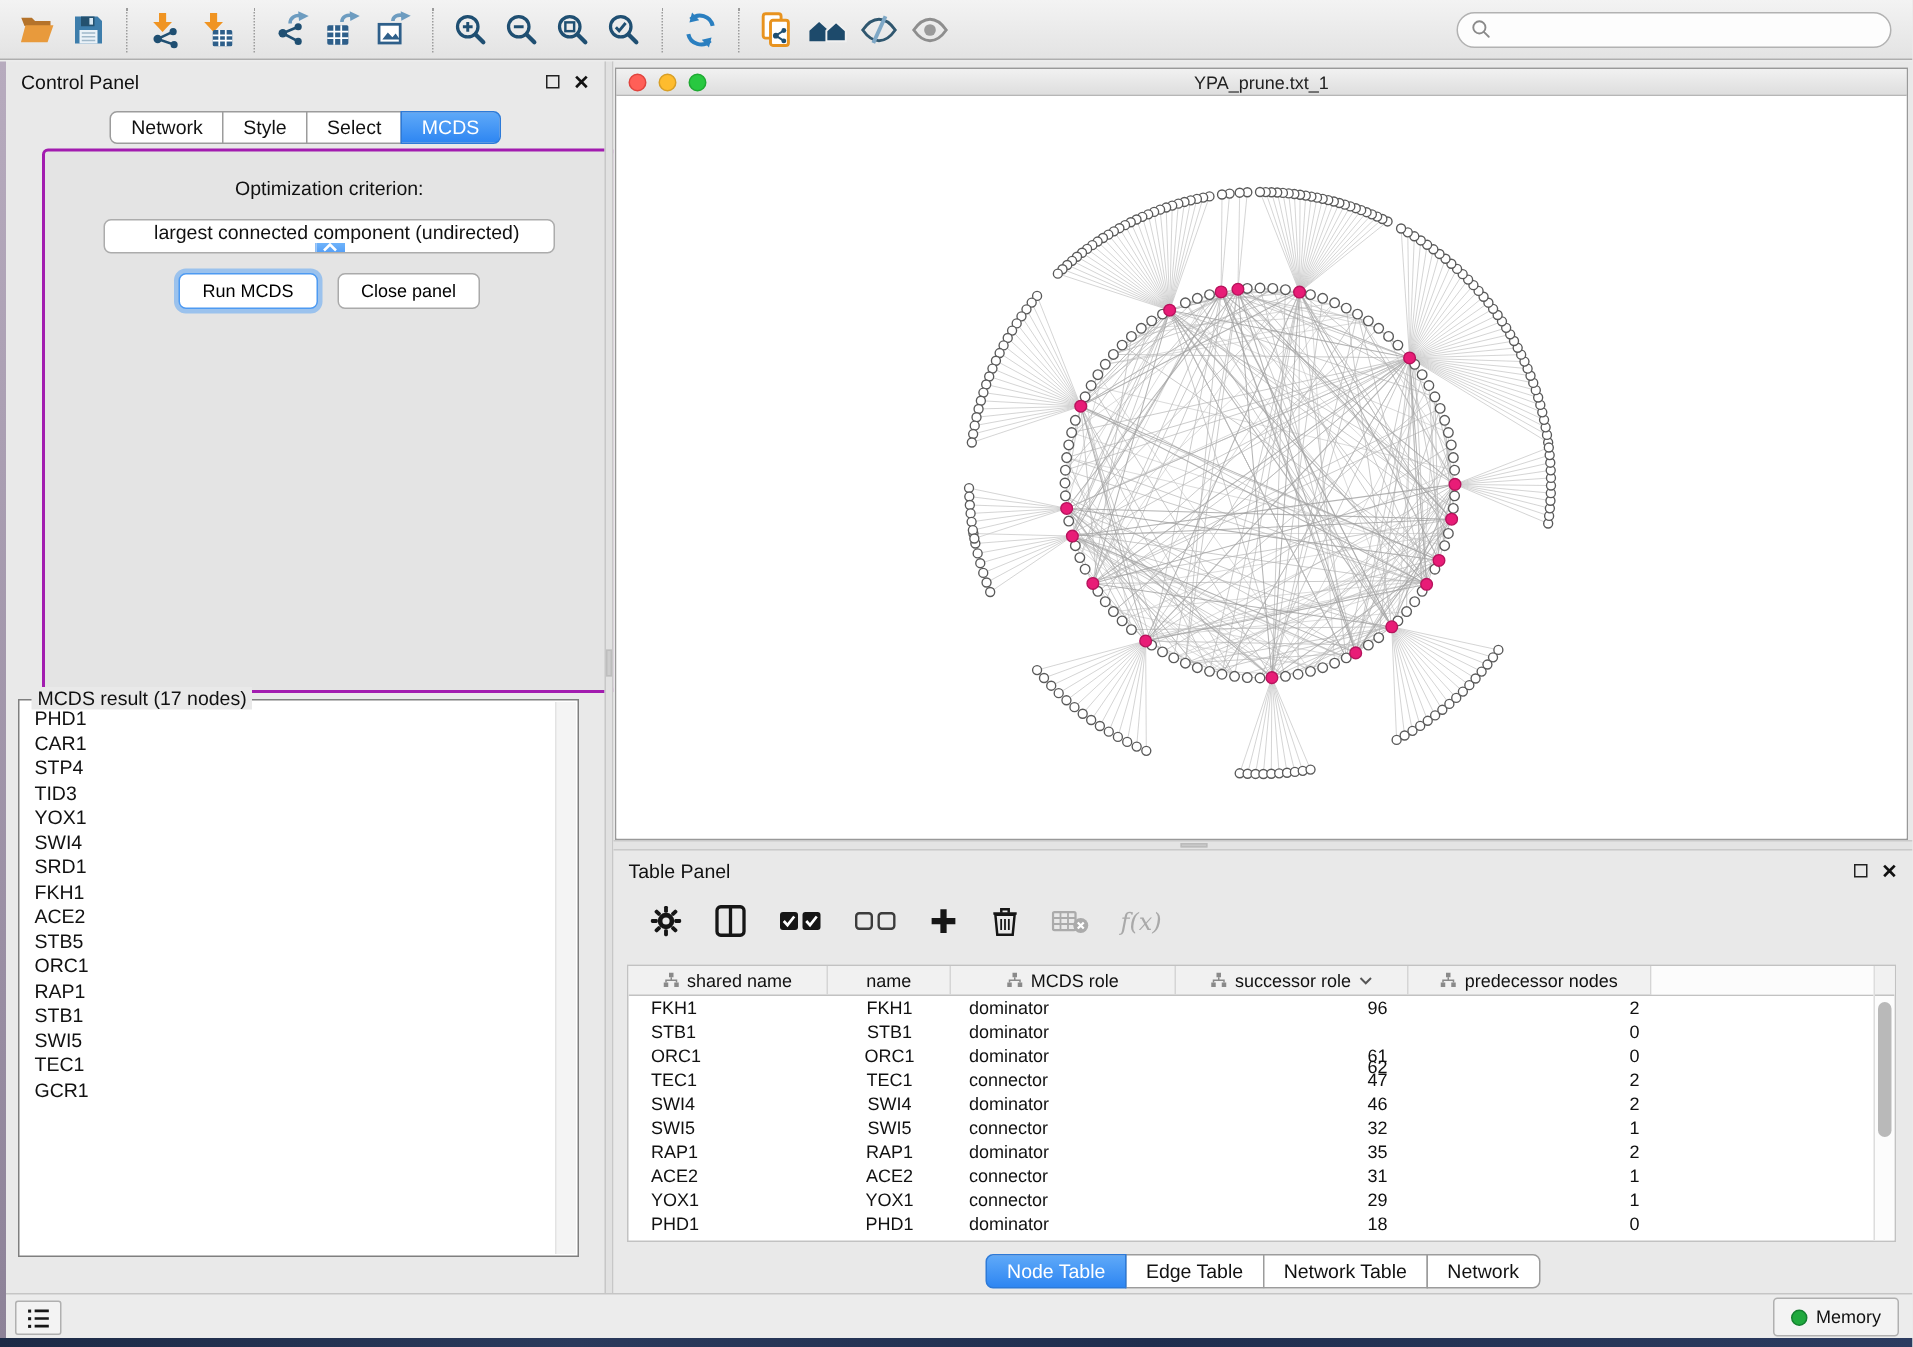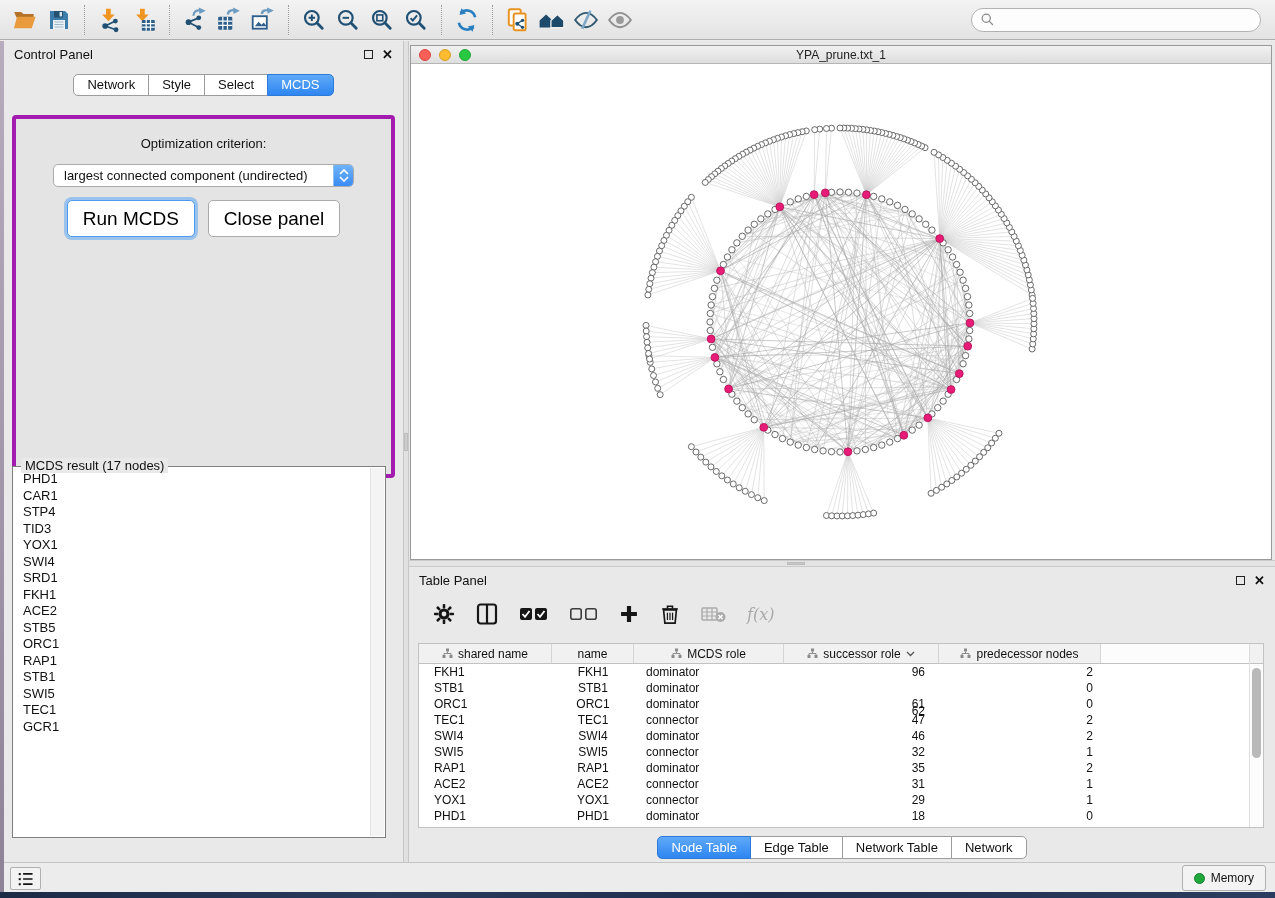--- a/index.html
+++ b/index.html
@@ -31,31 +31,31 @@
   .wc-float { width:9px; height:9px; border:1.6px solid #222; display:inline-block; }
   .wc-close { font-size:13px; font-weight:bold; line-height:9px; }
 
   #cp-tabs { position:absolute; left:0; top:33px; width:100%; display:flex; justify-content:center; }
   .seg-tab { height:22px; line-height:20px; padding:0 13px; background:#fff; border:1px solid #9c9c9c;
     font-size:13px; margin-left:-1px; position:relative; }
   .seg-tab:first-child { border-radius:5px 0 0 5px; margin-left:0; }
   .seg-tab:last-child { border-radius:0 5px 5px 0; }
   .seg-tab.active { background:linear-gradient(#5fa9f8,#2e86f2); border-color:#2d7ad8; color:#fff; z-index:2; }
 
-  #cp-content { position:absolute; left:8px; top:58px; width:383px; height:363px;
-    background:#e4e4e4; border:4px solid #a21caf; border-radius:4px;margin-top:16px; }
+  #cp-content { position:absolute; left:24px; top:58px; width:383px; height:363px;
+    background:#e4e4e4; border:2px solid #a21caf; border-radius:4px; }
   #opt-label { text-align:center; margin-top:17px; font-size:13px; }
   #dropdown { margin:13px auto 0; width:301px; height:23px; background:#fff; border:1px solid #acacac;
-    border-radius:5px; display:flex; align-items:center; overflow:hidden; }
+    border-radius:5px; display:flex; align-items:center; overflow:hidden;flex-direction:column; }
   #dropdown .dd-text { flex:1; font-size:13px; padding-left:10px; white-space:nowrap; }
   #dropdown .dd-stepper { width:20px; height:100%; background:linear-gradient(#6fb3fa,#3a8cf5);
     display:flex; flex-direction:column; align-items:center; justify-content:center; gap:1px; border-left:1px solid #8fbef5; }
   #cp-buttons { margin-top:13px; display:flex; justify-content:center; gap:13px; }
-  .mac-btn { height:37px; padding:0 15px; background:#fff; border:1px solid #aaa; border-radius:5px;
-    font-size:19px; font-family:"Liberation Sans",sans-serif; }
+  .mac-btn { height:24px; padding:0 15px; background:#fff; border:1px solid #aaa; border-radius:5px;
+    font-size:12px; font-family:"Liberation Sans",sans-serif; }
   .mac-btn.focused { border-color:#4d9af2; box-shadow:0 0 0 3px rgba(82,160,245,.5); }
 
   #mcds-box { position:absolute; left:8px; top:425px; width:374px; height:372px;
     background:#fff; border:1px solid #7f7f7f; }
   #mcds-legend { position:absolute; top:-9px; left:8px; background:#e9e9e9; padding:0 4px; font-size:13px; }
   #mcds-list { position:absolute; left:2px; top:4px; right:17px; bottom:2px; overflow:hidden;
     font-size:13px; line-height:16.5px; padding-left:8px; }
   #mcds-scroll { position:absolute; right:1px; top:1px; bottom:1px; width:14px; background:#f4f4f4; border-left:1px solid #e3e3e3; }
 
   

